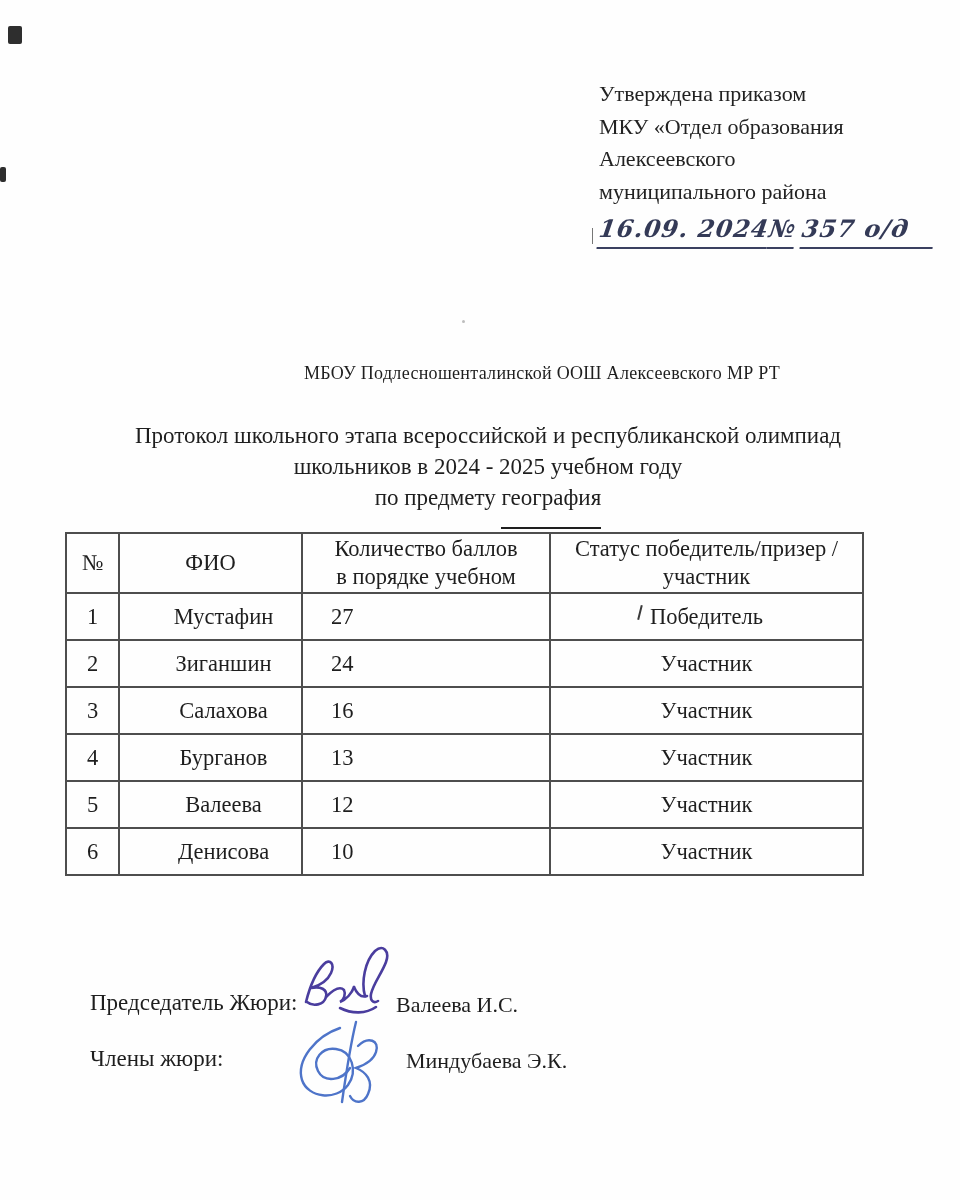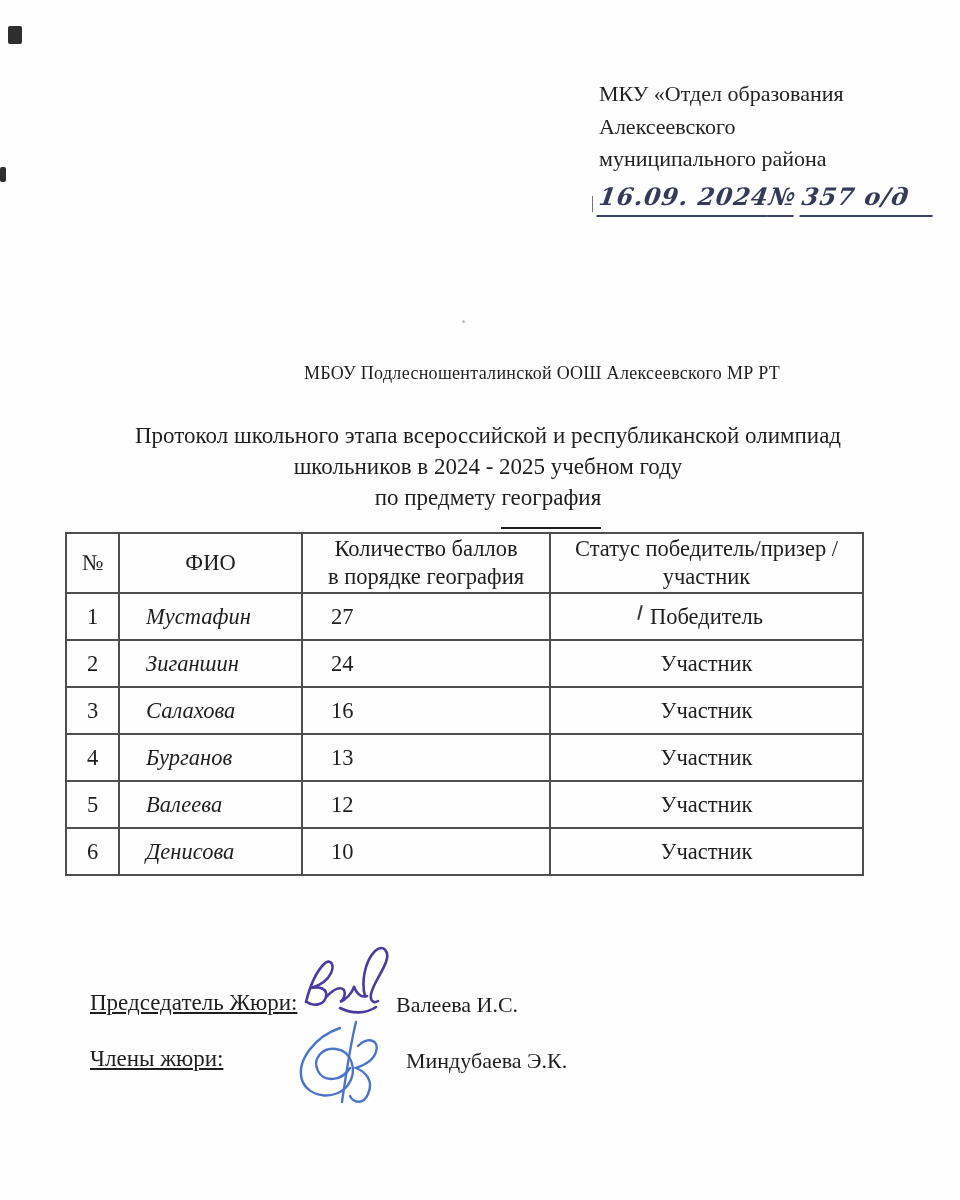--- a/index.html
+++ b/index.html
@@ -55,49 +55,50 @@
     padding:0;overflow:hidden;
   }
   .doc-table thead tr{height:60px;}
   .doc-table tbody tr{height:47px;}
   .c-num{width:53px;}
   .c-fio{width:183px;}
   .c-score{width:248px;}
   .c-status{width:313px;}
   th.h-cell{text-align:center;line-height:28px;}
   td.num{text-align:center;}
-  td.fio{padding-left:26px;text-align:left;font-style:italic;}
+  td.fio{padding-left:26px;text-align:center;}
   td.score{padding-left:28px;text-align:left;}
   td.status{text-align:center;position:relative;margin-left:17px;}
   .ink-mark{
     position:absolute;left:88px;top:11px;width:2px;height:15px;
     background:#3a3a3a;transform:rotate(14deg);
   }
 
   
-  .sig-label{position:absolute;left:90px;font-size:23px;text-decoration:underline;}
+  .sig-label{position:absolute;left:90px;font-size:23px;}
   .lbl-chair{top:990px;}
   .lbl-members{top:1046px;}
   .sig-name{position:absolute;font-size:22px;}
   .name-chair{left:396px;top:992px;}
   .name-members{left:406px;top:1048px;}
   .sig-svg{position:absolute;}
   .sig1{left:298px;top:944px;}
   .sig2{left:278px;top:1016px;}
 </style>
 </head>
 <body>
 
 <div class="page">
 
   <div class="scan-mark mark1"></div>
   <div class="scan-mark mark2"></div>
   <div class="speck"></div>
 
   <div class="approval">
+    <div>Утверждена приказом</div>
     <div>МКУ «Отдел образования</div>
     <div>Алексеевского</div>
     <div>муниципального района</div>
     <div class="hw-line">
       <span class="tick">|</span>
       <span class="hw seg-u">16.09. 2024</span><span class="hw seg-u">№</span><span class="hw seg-u seg3">357 о/д</span>
     </div>
   </div>
 
   <div class="school-title">МБОУ Подлесношенталинской ООШ Алексеевского МР РТ</div>
@@ -114,21 +115,21 @@
         <col class="c-fio">
         <col class="c-score">
         <col class="c-status">
     </colgroup>
     <thead>
       <tr>
         <th class="h-cell">№</th>
         <th class="h-cell">ФИО</th>
         <th class="h-cell">
           <div>Количество  баллов</div>
-          <div>в порядке география</div>
+          <div>в порядке учебном</div>
         </th>
         <th class="h-cell">
           <div>Статус победитель/призер /</div>
           <div>участник</div>
         </th>
       </tr>
     </thead>
     <tbody>
       <tr>
         <td class="num">1</td>

